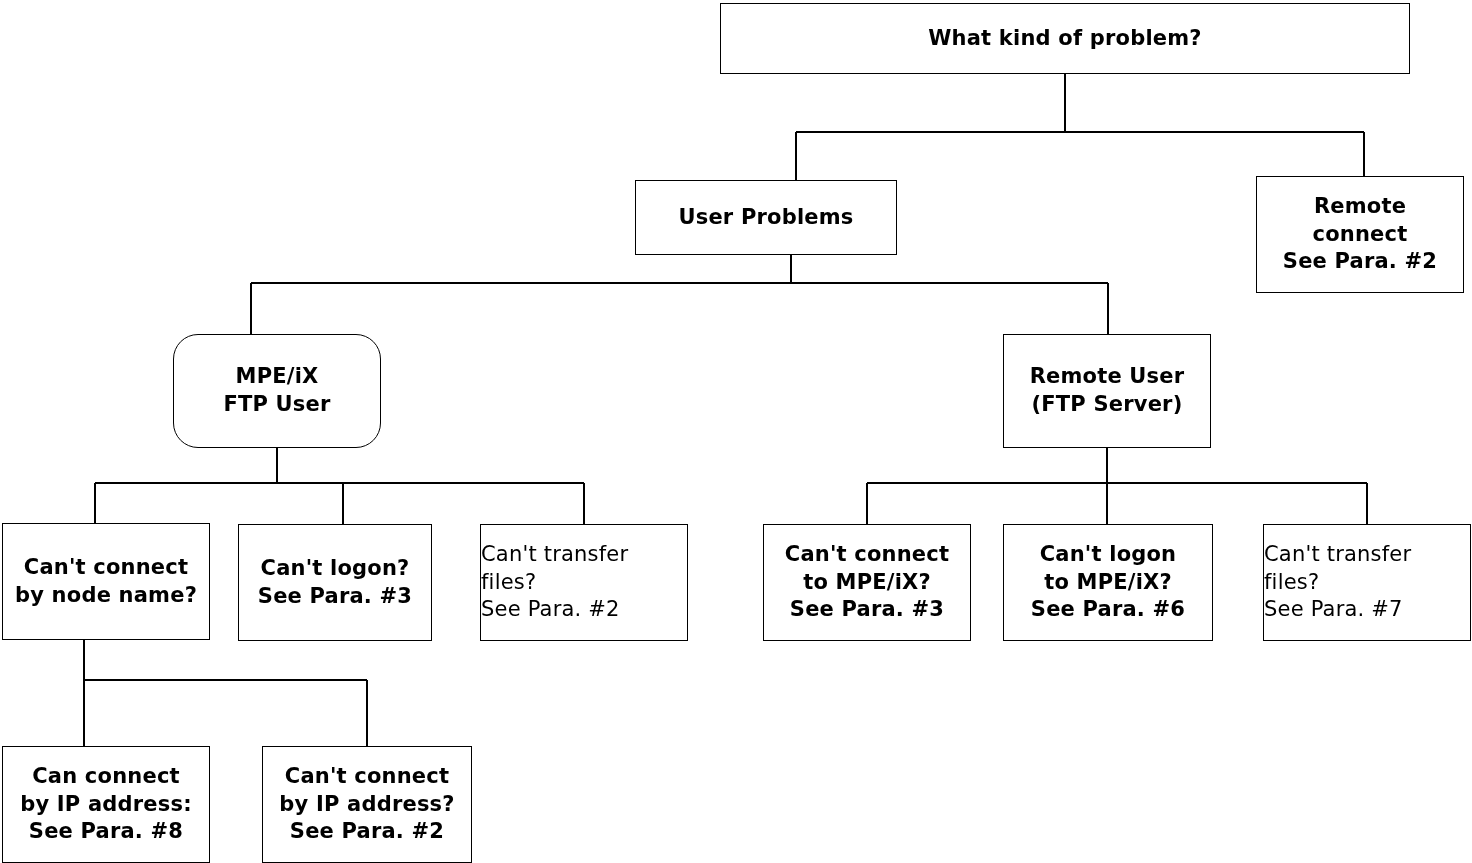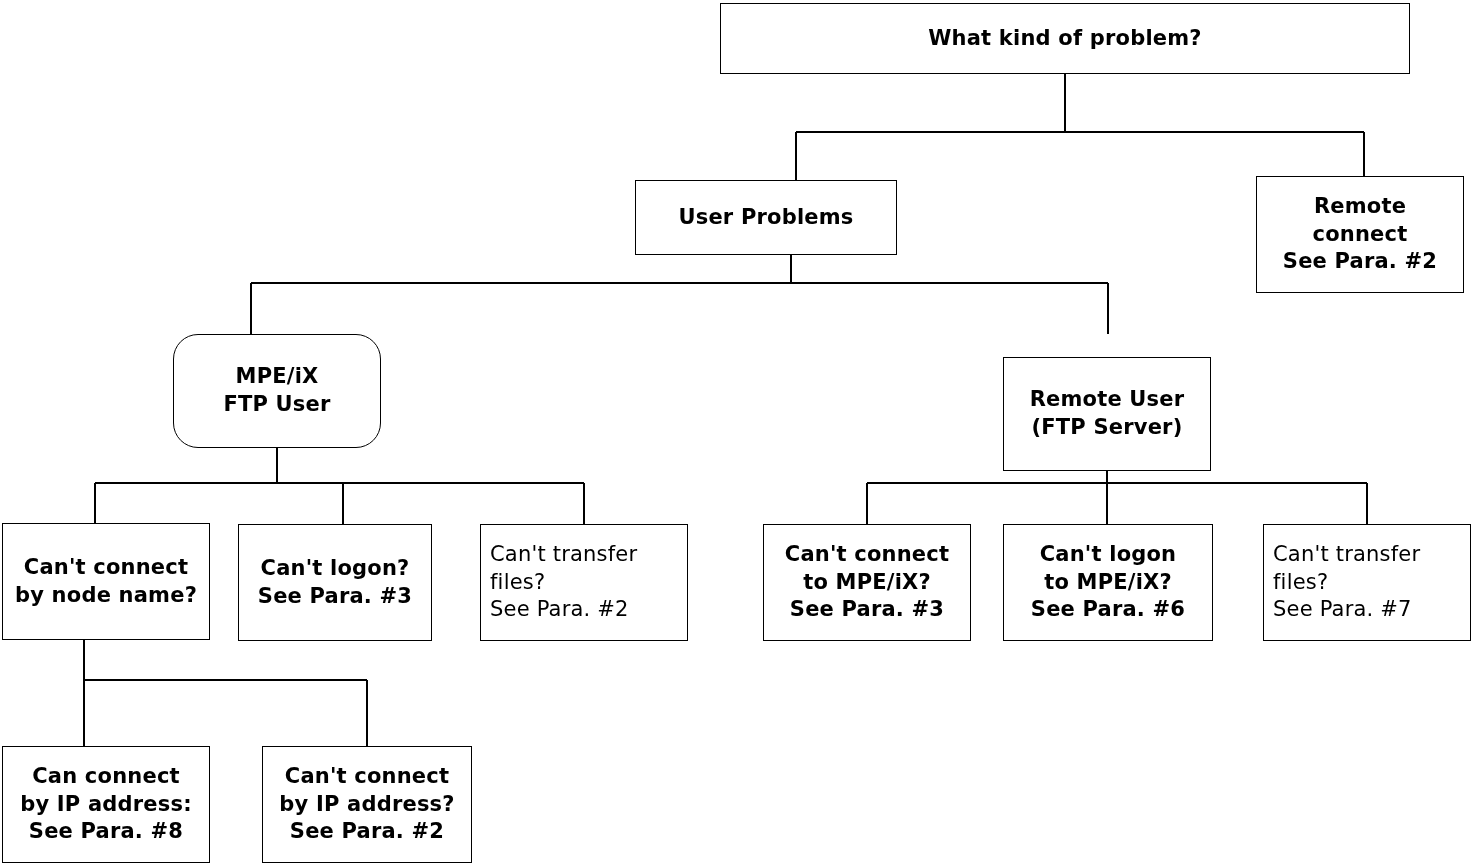--- a/index.html
+++ b/index.html
@@ -31,21 +31,21 @@
     display: flex;
     flex-direction: column;
     justify-content: center;
     color: #000000;
     font-size: 21px;
     line-height: 1.32;
     letter-spacing: 0.2px;
     white-space: pre;
   }
   .node.center { align-items: center; text-align: center; font-weight: bold; }
-  .node.left   { align-items: flex-start; text-align: right; padding-left: 9px; }
+  .node.left   { align-items: flex-start; text-align: right; }
   .node .line { display: block; }
 </style>
 </head>
 <body>
 
 <div id="canvas">
   <svg class="connectors" id="connector-layer" viewBox="0 0 1472 863">
       <polyline points="1065,74 1065,132" fill="none" stroke="#000000" stroke-width="1.4" shape-rendering="crispEdges"></polyline>
       <polyline points="796,132 1364,132" fill="none" stroke="#000000" stroke-width="1.4" shape-rendering="crispEdges"></polyline>
       <polyline points="796,132 796,180" fill="none" stroke="#000000" stroke-width="1.4" shape-rendering="crispEdges"></polyline>
@@ -67,21 +67,21 @@
       <polyline points="84,640 84,680" fill="none" stroke="#000000" stroke-width="1.4" shape-rendering="crispEdges"></polyline>
       <polyline points="84,680 367,680" fill="none" stroke="#000000" stroke-width="1.4" shape-rendering="crispEdges"></polyline>
       <polyline points="84,680 84,746" fill="none" stroke="#000000" stroke-width="1.4" shape-rendering="crispEdges"></polyline>
       <polyline points="367,680 367,746" fill="none" stroke="#000000" stroke-width="1.4" shape-rendering="crispEdges"></polyline>
     </svg>
   <div id="node-layer">
       <div class="node center" style="left: 720px; top: 3px; width: 690px; height: 71px;"><span class="line">What kind of problem?</span></div>
       <div class="node center" style="left: 635px; top: 180px; width: 262px; height: 75px;"><span class="line">User Problems</span></div>
       <div class="node center" style="left: 1256px; top: 176px; width: 208px; height: 117px;"><span class="line">Remote</span><span class="line">connect</span><span class="line">See Para. #2</span></div>
       <div class="node center" style="left: 173px; top: 334px; width: 208px; height: 114px; border-radius: 25px;"><span class="line">MPE/iX</span><span class="line">FTP User</span></div>
-      <div class="node center" style="left: 1003px; top: 334px; width: 208px; height: 114px; margin-top: 23px;"><span class="line">Remote User</span><span class="line">(FTP Server)</span></div>
+      <div class="node center" style="left: 1003px; top: 334px; width: 208px; height: 114px;"><span class="line">Remote User</span><span class="line">(FTP Server)</span></div>
       <div class="node center" style="left: 2px; top: 523px; width: 208px; height: 117px;"><span class="line">Can't connect</span><span class="line">by node name?</span></div>
       <div class="node center" style="left: 238px; top: 524px; width: 194px; height: 117px;"><span class="line">Can't logon?</span><span class="line">See Para. #3</span></div>
       <div class="node left" style="left: 480px; top: 524px; width: 208px; height: 117px;"><span class="line">Can't transfer</span><span class="line">files?</span><span class="line">See Para. #2</span></div>
       <div class="node center" style="left: 763px; top: 524px; width: 208px; height: 117px;"><span class="line">Can't connect</span><span class="line">to MPE/iX?</span><span class="line">See Para. #3</span></div>
       <div class="node center" style="left: 1003px; top: 524px; width: 210px; height: 117px;"><span class="line">Can't logon</span><span class="line">to MPE/iX?</span><span class="line">See Para. #6</span></div>
       <div class="node left" style="left: 1263px; top: 524px; width: 208px; height: 117px;"><span class="line">Can't transfer</span><span class="line">files?</span><span class="line">See Para. #7</span></div>
       <div class="node center" style="left: 2px; top: 746px; width: 208px; height: 117px;"><span class="line">Can connect</span><span class="line">by IP address:</span><span class="line">See Para. #8</span></div>
       <div class="node center" style="left: 262px; top: 746px; width: 210px; height: 117px;"><span class="line">Can't connect</span><span class="line">by IP address?</span><span class="line">See Para. #2</span></div>
     </div>
 </div>

